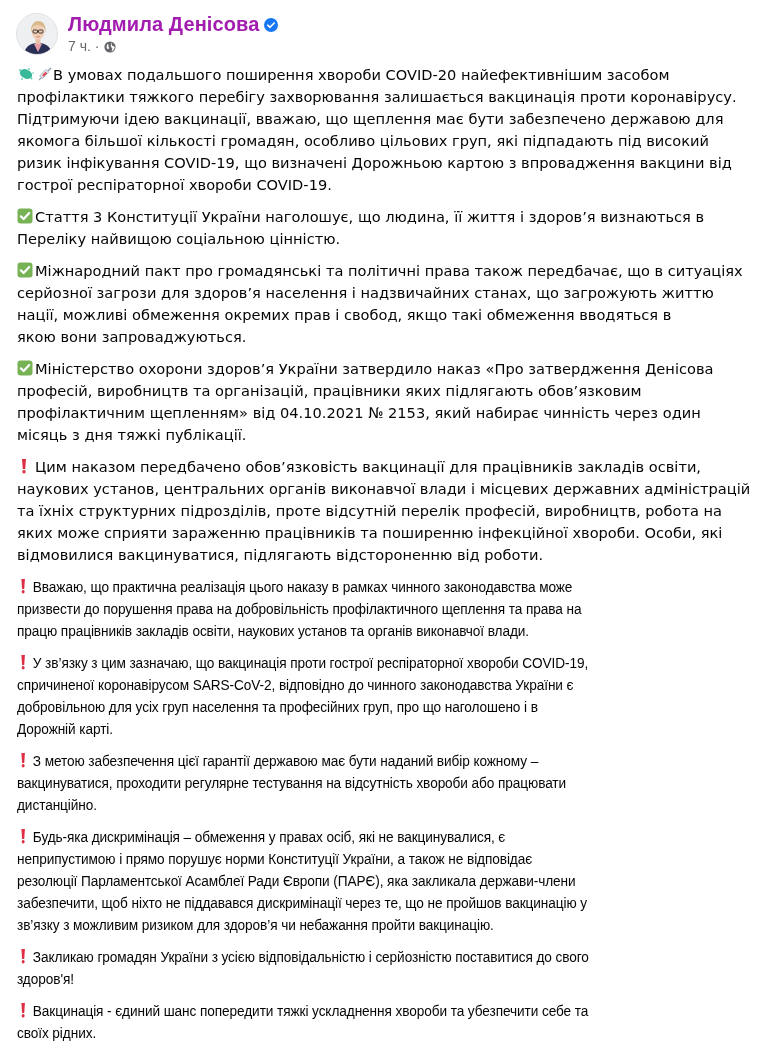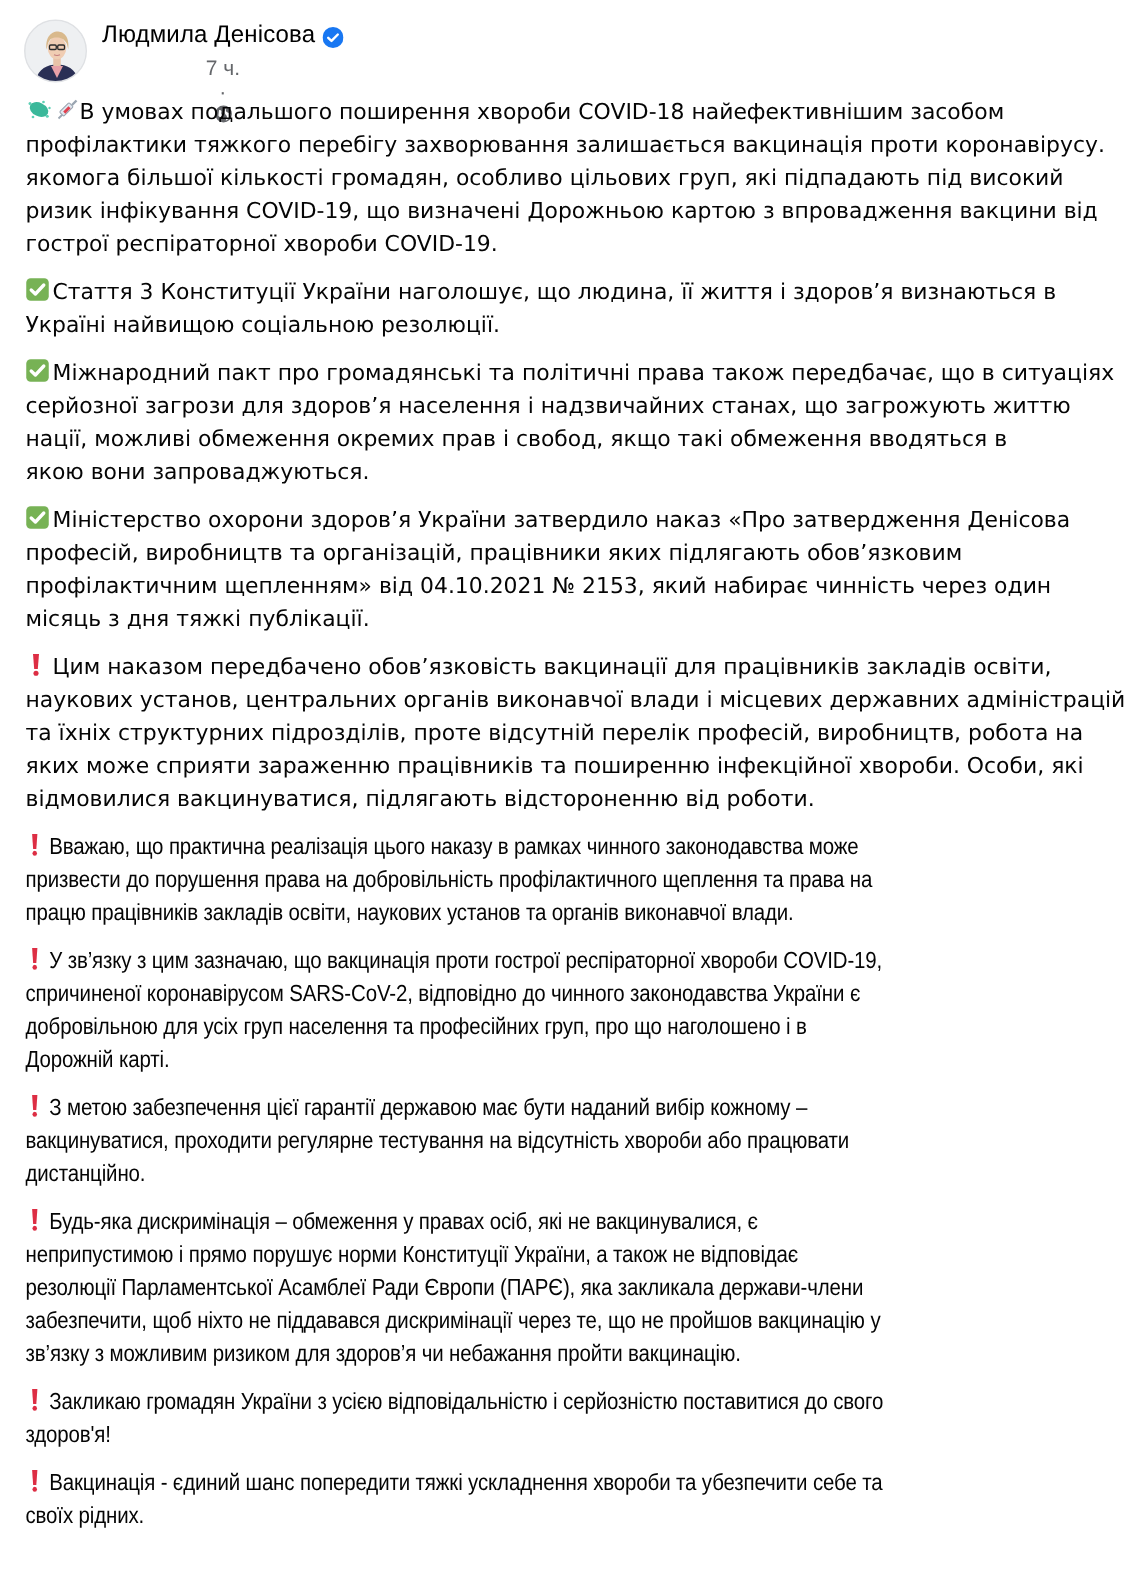--- a/index.html
+++ b/index.html
@@ -40,41 +40,40 @@
       flex-direction: column;
       justify-content: center;
     }
     .author-row {
       display: flex;
       align-items: center;
       height: 21px;
     }
     .author-name {
       font-family: "Liberation Sans", sans-serif;
-      font-weight: normal;
-      font-size: 16px;
-      color: #000000;
+      font-weight: bold;
+      font-size: 20px;
+      color: #a21caf;
       letter-spacing: 0.1px;
       cursor: pointer;
     }
     .verified {
       margin-left: 5px;
       width: 14px;
       height: 14px;
       display: inline-block;
     }
     .meta-row {
       display: flex;
       align-items: center;
       height: 18px;
       margin-top: 2px;
       font-family: "Liberation Sans", sans-serif;
       font-size: 14px;
       color: #65676b;
-      flex-direction: column;
     }
     .meta-dot {
       margin: 0 4px;
     }
     .globe {
       width: 12px;
       height: 12px;
       display: inline-block;
     }
     .post-body {
@@ -184,33 +183,34 @@
             <circle cx="3" cy="4" r="1" fill="#5ed0b5"></circle>
             <circle cx="14.5" cy="12.5" r="1" fill="#5ed0b5"></circle>
             <circle cx="12" cy="3" r="0.9" fill="#5ed0b5"></circle>
             <circle cx="5" cy="13" r="0.9" fill="#5ed0b5"></circle>
             <circle cx="16" cy="7" r="0.8" fill="#5ed0b5"></circle>
           </svg></span><span class="emoji syringe-emoji"><svg width="16" height="16" viewBox="0 0 16 16">
             <line x1="2" y1="14" x2="5" y2="11" stroke="#9aa5b1" stroke-width="1.2"></line>
             <rect x="5" y="5" width="4" height="9" rx="0.8" transform="rotate(45 9 9)" fill="#dfe6ee" stroke="#9aa5b1" stroke-width="0.7"></rect>
             <rect x="6.5" y="7" width="2" height="5" transform="rotate(45 9 9)" fill="#e0404f"></rect>
             <line x1="11" y1="5" x2="14" y2="2" stroke="#9aa5b1" stroke-width="1.6"></line>
-          </svg></span><span>В умовах подальшого поширення хвороби COVID-18 найефективнішим засобом</span></span>
+          </svg></span><span>В умовах подальшого поширення хвороби COVID-20 найефективнішим засобом</span></span>
     <span class="line">профілактики тяжкого перебігу захворювання залишається вакцинація проти коронавірусу.</span>
+    <span class="line">Підтримуючи ідею вакцинації, вважаю, що щеплення має бути забезпечено державою для</span>
     <span class="line">якомога більшої кількості громадян, особливо цільових груп, які підпадають під високий</span>
     <span class="line">ризик інфікування COVID-19, що визначені Дорожньою картою з впровадження вакцини від</span>
     <span class="line">гострої респіраторної хвороби COVID-19.</span>
   </div>
 
   <div class="para">
     <span class="line"><span class="emoji check-emoji"><svg width="16" height="16" viewBox="0 0 16 16">
             <rect x="0.5" y="0.5" width="15" height="15" rx="3" fill="#77b255"></rect>
             <path d="M3.8 8.3 L6.6 11 L12.2 5" stroke="#ffffff" stroke-width="2.2" fill="none" stroke-linecap="round" stroke-linejoin="round"></path>
           </svg></span><span>Стаття 3 Конституції України наголошує, що людина, її життя і здоров’я визнаються в</span></span>
-    <span class="line">Україні найвищою соціальною резолюції.</span>
+    <span class="line">Переліку найвищою соціальною цінністю.</span>
   </div>
 
   <div class="para">
     <span class="line"><span class="emoji check-emoji"><svg width="16" height="16" viewBox="0 0 16 16">
             <rect x="0.5" y="0.5" width="15" height="15" rx="3" fill="#77b255"></rect>
             <path d="M3.8 8.3 L6.6 11 L12.2 5" stroke="#ffffff" stroke-width="2.2" fill="none" stroke-linecap="round" stroke-linejoin="round"></path>
           </svg></span><span>Міжнародний пакт про громадянські та політичні права також передбачає, що в ситуаціях</span></span>
     <span class="line">серйозної загрози для здоров’я населення і надзвичайних станах, що загрожують життю</span>
     <span class="line">нації, можливі обмеження окремих прав і свобод, якщо такі обмеження вводяться в</span>
     <span class="line">якою вони запроваджуються.</span>

